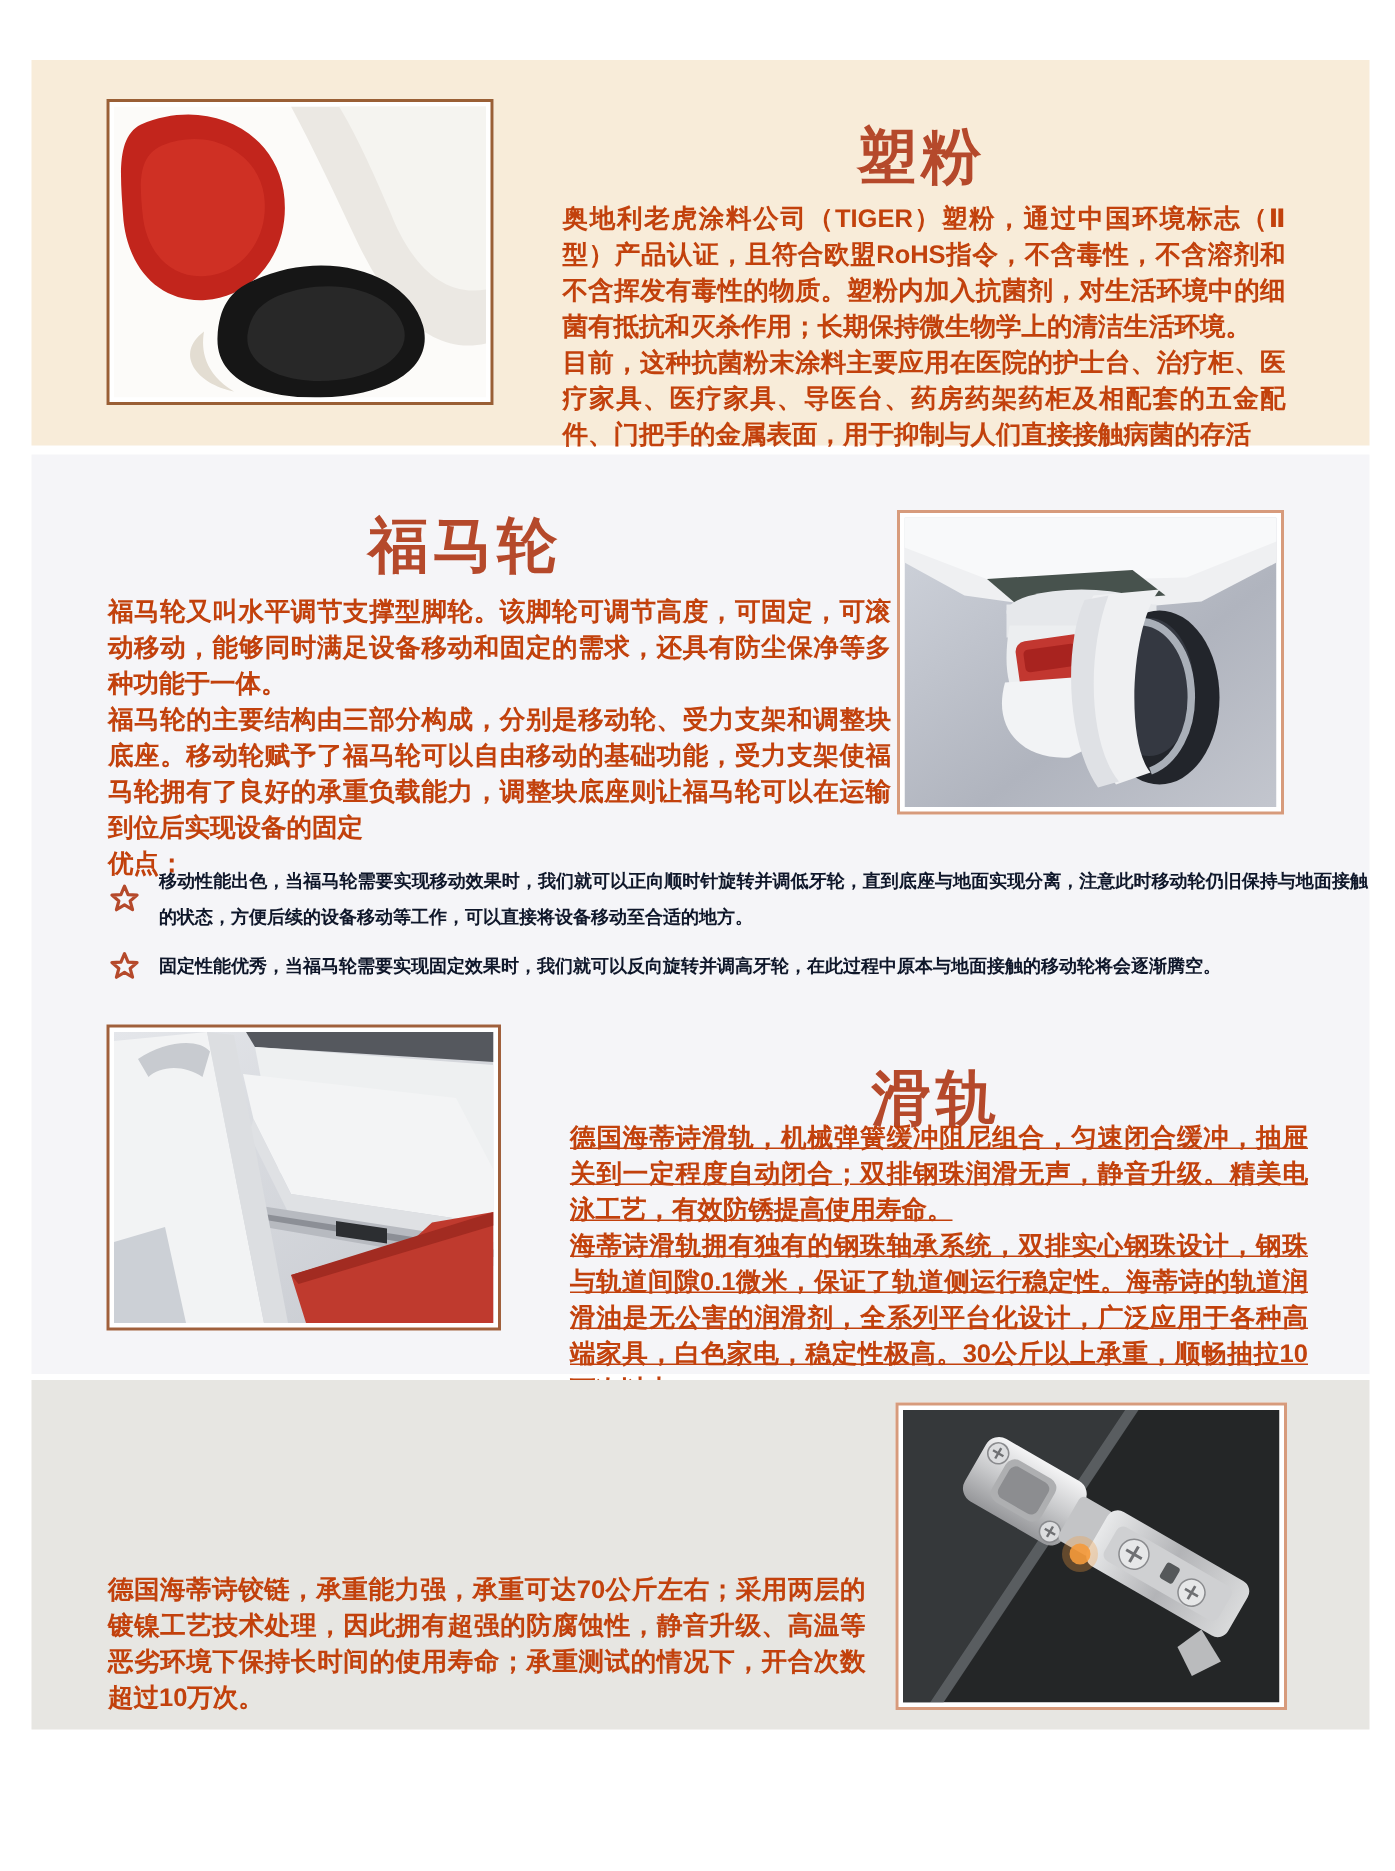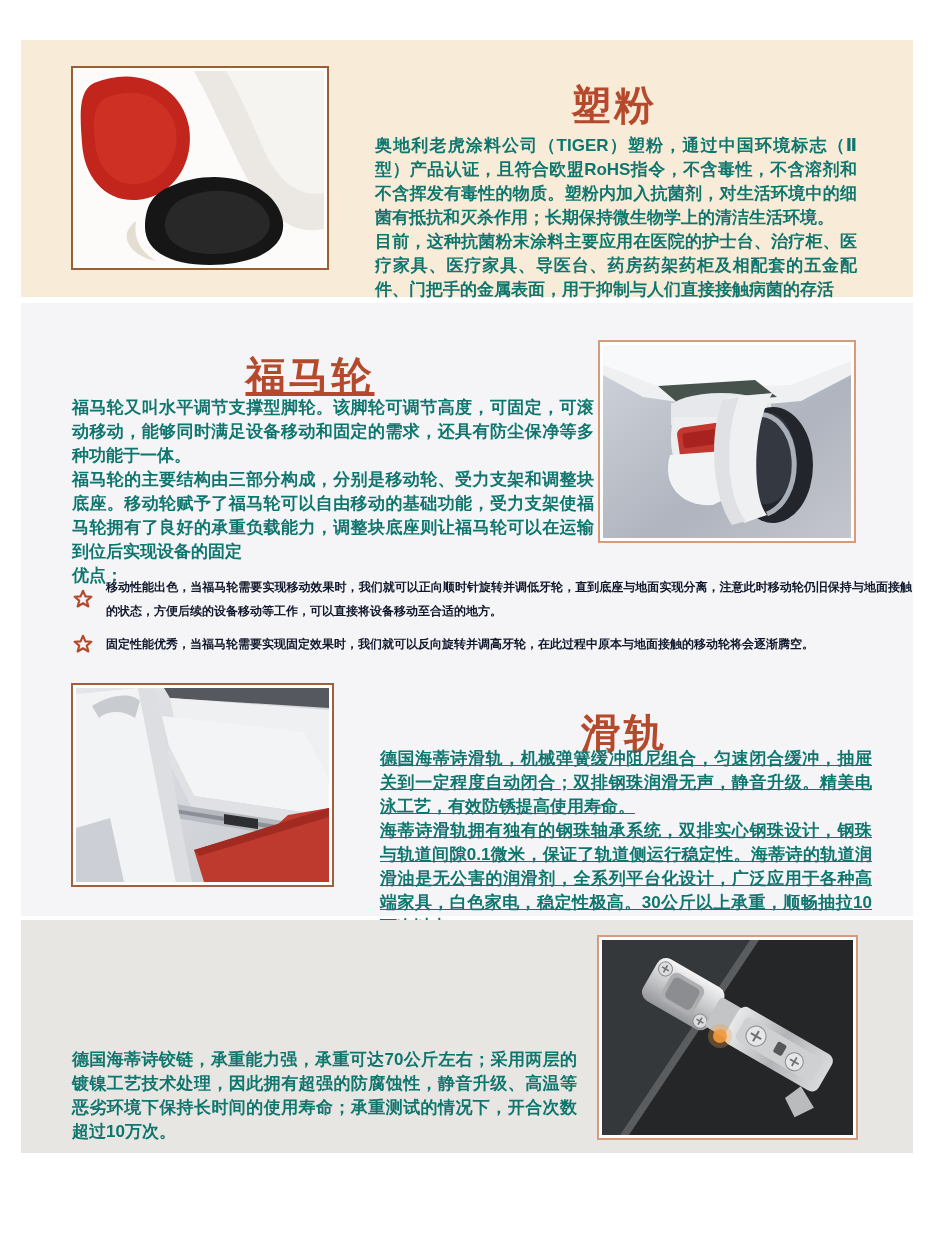--- a/index.html
+++ b/index.html
@@ -10,33 +10,33 @@
   .sec { position:absolute; left:21px; width:892px; }
   .sec-powder { top:40px;  height:257px; background:#f8ecd9; }
   .sec-mid    { top:303px; height:613px; background:#f5f5f8; }
   .sec-hinge  { top:920px; height:233px; background:#e7e6e2; }
 
   .title {
     position:absolute; font-size:40px; font-weight:700; color:#b5492b;
     letter-spacing:3px; text-align:center; line-height:1.2;
   }
   .body {
-    position:absolute; font-size:17px; line-height:24px; color:#0f766e;
+    position:absolute; font-size:17px; line-height:24px; color:#c2410c;
     font-weight:600; text-align:justify;
   }
   .body p { margin:0; }
 
   .frame { position:absolute; background:#ffffff; padding:3px; border:2px solid #9a5f35; }
   .frame-salmon { border-color:#d79b7c; }
   .frame-brown2 { border-color:#a0603c; }
   .frame svg { display:block; }
 
   
   .title-powder { left:323px; top:14px;  width:540px; }
-  .title-caster { left:19px;  top:22px;  width:540px;text-decoration:underline; }
+  .title-caster { left:19px;  top:10px;  width:540px; }
   .title-rail   { left:333px; top:379px; width:540px; }
   .title-hinge  { left:21px;  top:50px;  width:540px; }
 
   .body-powder { left:354px; top:94px;  width:482px; }
   .body-caster { left:51px;  top:93px;  width:522px; }
   .body-rail   { left:359px; top:444px; width:492px;text-decoration:underline; }
   .body-hinge  { left:51px;  top:128px; width:505px; }
 
   .frame-powder { left:50px;  top:26px;  }
   .frame-caster { left:577px; top:37px;  }

